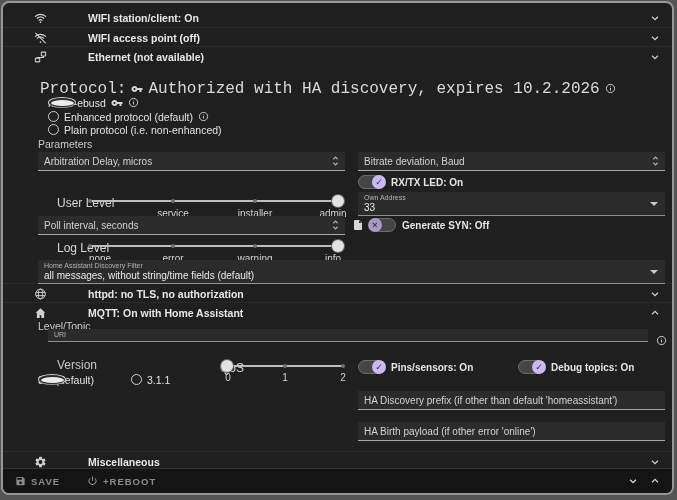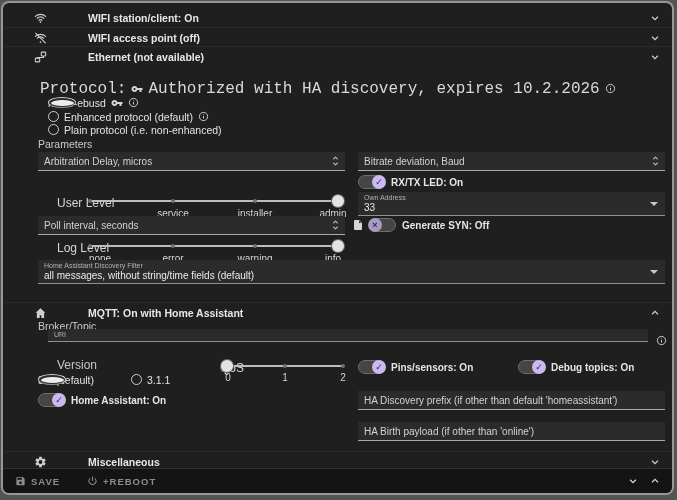--- a/index.html
+++ b/index.html
@@ -256,36 +256,51 @@
   <span class="tick" style="left:170px;top:250px">error</span>
   <span class="tick" style="left:252px;top:250px">warning</span>
   <span class="tick" style="left:330px;top:250px">info</span>
 
   <div class="sel" style="left:35px;top:257px;width:627px">
     <span class="lab">Home Assistant Discovery Filter</span>
     <span class="val">all messages, without string/time fields (default)</span>
     <span class="caret"></span>
   </div>
 
+  <div class="hdr" style="top:280px">
+    <span class="ic">
+      <svg viewBox="0 0 24 24" fill="none" stroke="currentColor" stroke-width="1.8">
+          <circle cx="12" cy="12" r="9"></circle>
+          <ellipse cx="12" cy="12" rx="4" ry="9"></ellipse>
+          <path d="M3.5 9h17M3.5 15h17"></path>
+        </svg>
+    </span>
+    <span class="tt">httpd: no TLS, no authorization</span>
+    <span class="ch">
+      <svg viewBox="0 0 24 24" fill="none" stroke="currentColor" stroke-width="3">
+          <path d="M5 9l7 7 7-7"></path>
+        </svg>
+    </span>
+  </div>
 
   <div class="hdr" style="top:299px">
     <span class="ic">
       <svg viewBox="0 0 24 24" fill="currentColor">
           <path d="M12 3l9 8.5h-2.3V21h-5.2v-5h-3v5H5.3v-9.5H3z"></path>
         </svg>
     </span>
     <span class="tt">MQTT: On with Home Assistant</span>
     <span class="ch">
       <svg viewBox="0 0 24 24" fill="none" stroke="currentColor" stroke-width="3">
           <path d="M5 15l7-7 7 7"></path>
         </svg>
     </span>
   </div>
 
-  <div class="subtitle" style="left:35px;top:317px">Broker/Topic</div>
+  <div class="subtitle" style="left:35px;top:317px">Level/Topic</div>
 
   <div class="sel" style="left:45px;top:326px;width:600px">
     <span class="lab">URI</span>
   </div>
   <span class="ii small" style="position:absolute;left:653px;top:332px">
     <svg viewBox="0 0 24 24" fill="none" stroke="currentColor" stroke-width="2">
         <circle cx="12" cy="12" r="9"></circle>
         <line x1="12" y1="10.5" x2="12" y2="16.5"></line>
         <circle cx="12" cy="7.2" r="1" fill="currentColor" stroke="none"></circle>
       </svg>
@@ -318,32 +333,26 @@
       </span>
     <span class="sl">Pins/sensors: On</span>
   </div>
   <div class="swrow" style="left:515px;top:357px">
     <span class="sw on">
         <span class="th"></span>
       </span>
     <span class="sl">Debug topics: On</span>
   </div>
 
-  <div class="swrow" style="left:35px;top:390px">
-    <span class="sw on">
-        <span class="th"></span>
-      </span>
-    <span class="sl">Home Assistant: On</span>
-  </div>
   <div class="nfield" style="left:355px;top:388px;width:307px">
     <span class="ph">HA Discovery prefix (if other than default 'homeassistant')</span>
   </div>
 
   <div class="nfield" style="left:355px;top:419px;width:307px">
-    <span class="ph">HA Birth payload (if other than 'online')</span>
+    <span class="ph">HA Birth payload (if other error 'online')</span>
   </div>
 
   <div class="hdr" style="top:448px;height:20px">
     <span class="ic">
       <svg viewBox="0 0 24 24" fill="currentColor">
           <path d="M19.14 12.94c.04-.3.06-.61.06-.94 0-.32-.02-.64-.07-.94l2.03-1.58c.18-.14.23-.41.12-.61l-1.92-3.32c-.12-.22-.37-.29-.59-.22l-2.39.96c-.5-.38-1.03-.7-1.62-.94l-.36-2.54c-.04-.24-.24-.41-.48-.41h-3.84c-.24 0-.43.17-.47.41l-.36 2.54c-.59.24-1.13.57-1.62.94l-2.39-.96c-.22-.08-.47 0-.59.22L2.74 8.87c-.12.21-.08.47.12.61l2.03 1.58c-.05.3-.09.63-.09.94s.02.64.07.94l-2.03 1.58c-.18.14-.23.41-.12.61l1.92 3.32c.12.22.37.29.59.22l2.39-.96c.5.38 1.03.7 1.62.94l.36 2.54c.05.24.24.41.48.41h3.84c.24 0 .44-.17.47-.41l.36-2.54c.59-.24 1.13-.56 1.62-.94l2.39.96c.22.08.47 0 .59-.22l1.92-3.32c.12-.22.07-.47-.12-.61l-2.01-1.58zM12 15.6A3.6 3.6 0 1 1 12 8.4a3.6 3.6 0 0 1 0 7.2z"></path>
         </svg>
     </span>
     <span class="tt">Miscellaneous</span>
     <span class="ch">

